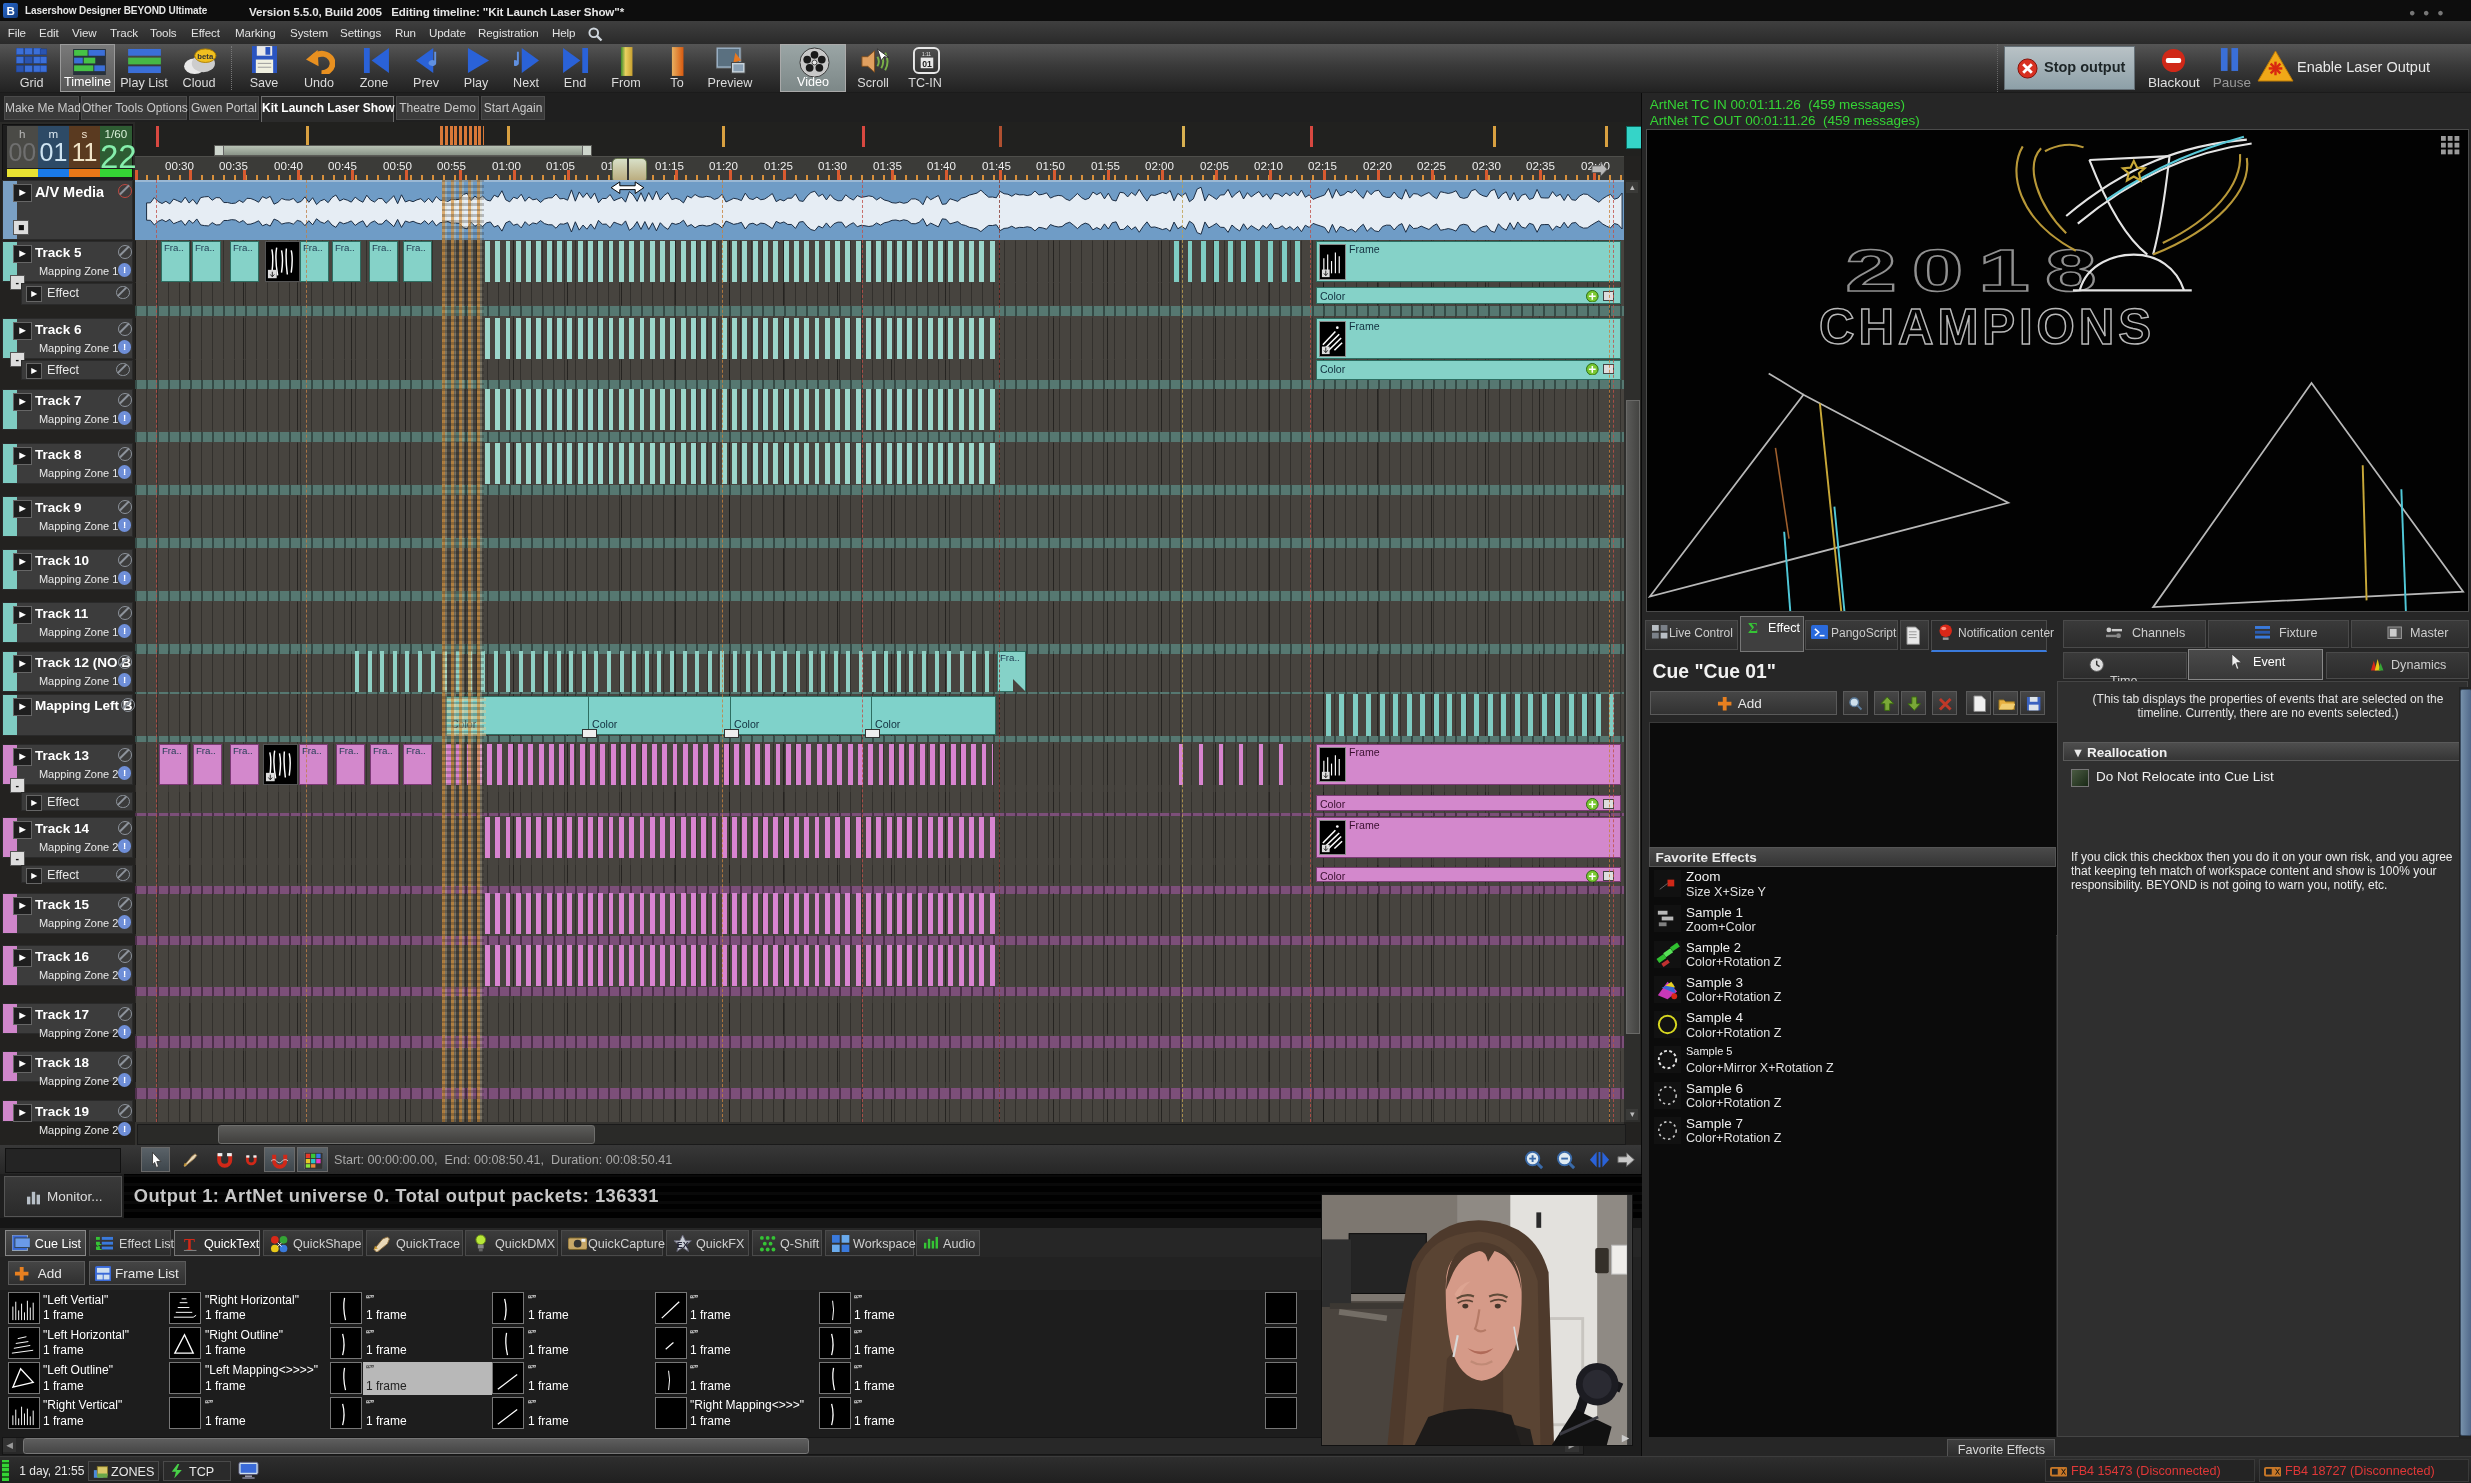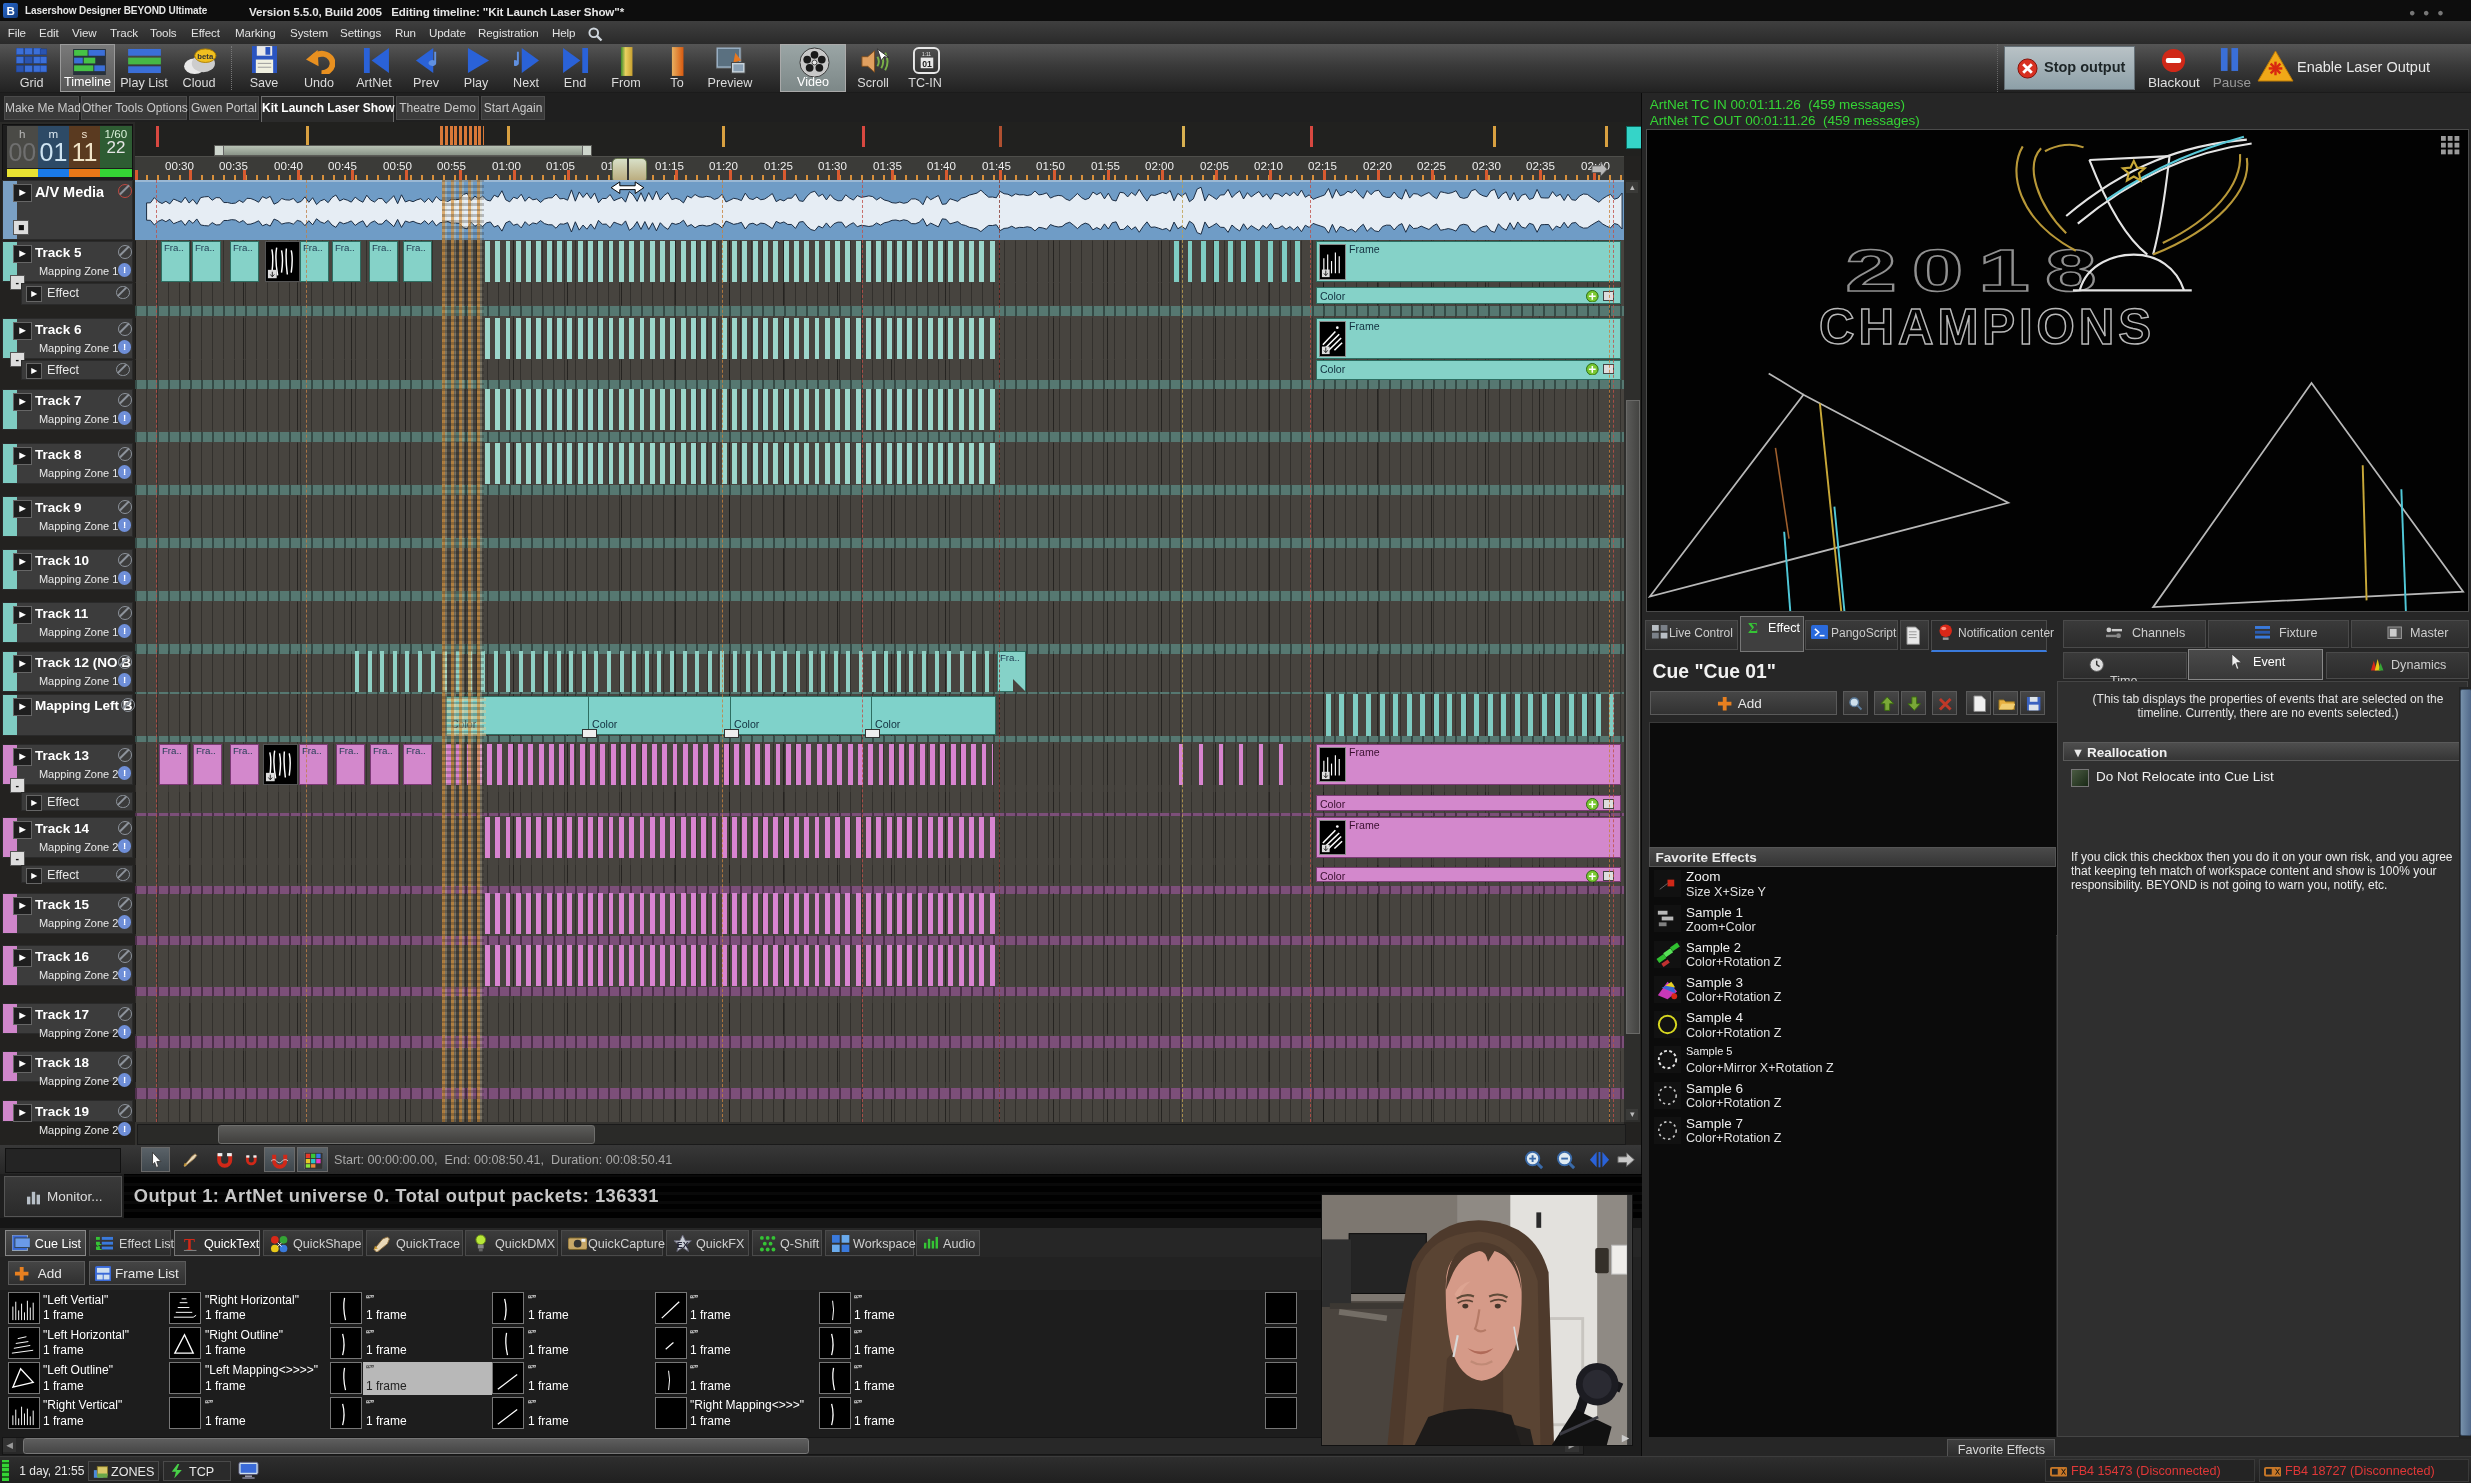--- a/index.html
+++ b/index.html
@@ -155,21 +155,21 @@
           <path d="M6 14 A 11 10 0 1 1 16 27" fill="none" stroke="#e89020" stroke-width="6"></path>
           <path d="M12 3 L0 13 L13 20 Z" fill="#e89020"></path>
         </svg>
         <div class="lb">Undo</div>
       </div>
  <div class="tbtn" style="left:348px;width:52px;">
         <svg class="abs" style="left:13.5px;top:3.9px" width="27" height="25" viewBox="0 0 28 26">
           <rect x="2" y="0" width="6" height="26" fill="#2a62d8"></rect>
           <path d="M28 0 L10 13 L28 26 Z" fill="#2a62d8"></path>
         </svg>
-        <div class="lb">ArtNet</div>
+        <div class="lb">Zone</div>
       </div>
  <div class="tbtn" style="left:402px;width:48px;">
         <svg class="abs" style="left:11.6px;top:3.9px" width="27" height="25" viewBox="0 0 28 26">
           <path d="M20 0 L2 13 L20 26 Z" fill="#2a62d8"></path>
           <path d="M20 4 h3 v12 a4 3 0 1 1 -2 -3 v-9" fill="#6090e0"></path>
         </svg>
         <div class="lb">Prev</div>
       </div>
  <div class="tbtn" style="left:452px;width:48px;">
         <svg class="abs" style="left:13.5px;top:3.9px" width="25" height="25" viewBox="0 0 26 26">
@@ -313,21 +313,21 @@
             <div style="text-align:center;font-size:25px;color:#cfe4f2;margin-top:-1.9px;">01</div>
           </div>
 <div class="abs" style="left:35px;top:44px;width:31px;height:7.7px;background:#1a7ae8;"></div>
 <div class="abs" style="left:66px;top:1px;width:31px;height:42px;background:#5a3a20;">
             <div style="text-align:center;font-size:11.6px;color:#f0e4d0;margin-top:1px;">s</div>
             <div style="text-align:center;font-size:25px;color:#f0e4c8;margin-top:-1.9px;">11</div>
           </div>
 <div class="abs" style="left:66px;top:44px;width:31px;height:7.7px;background:#e87818;"></div>
 <div class="abs" style="left:97px;top:1px;width:32px;height:42px;background:#2e5c33;">
             <div style="text-align:center;font-size:11.6px;color:#d8f0d8;margin-top:1px;">1/60</div>
-            <div style="text-align:center;font-size:17px;color:#e5e5e5;margin-top:-1.9px;">22</div>
+            <div style="text-align:right;font-size:33px;color:#86efac;margin-top:-1.9px;">22</div>
           </div>
 <div class="abs" style="left:97px;top:44px;width:32px;height:7.7px;background:#35d435;"></div>
 </div>
       </div>
 <div class="abs" style="left:135px;top:0;width:1506px;height:34px;background:#21211f;">
 <div class="abs" style="left:21px;top:3.9px;width:2.9px;height:21px;background:#d84840;"></div>
 <div class="abs" style="left:171px;top:3.9px;width:2.9px;height:21px;background:#d8a040;"></div>
 <div class="abs" style="left:372px;top:3.9px;width:2.9px;height:21px;background:#d8a040;"></div>
 <div class="abs" style="left:587px;top:3.9px;width:2.9px;height:21px;background:#d8a040;"></div>
 <div class="abs" style="left:727px;top:3.9px;width:2.9px;height:21px;background:#d84840;"></div>

